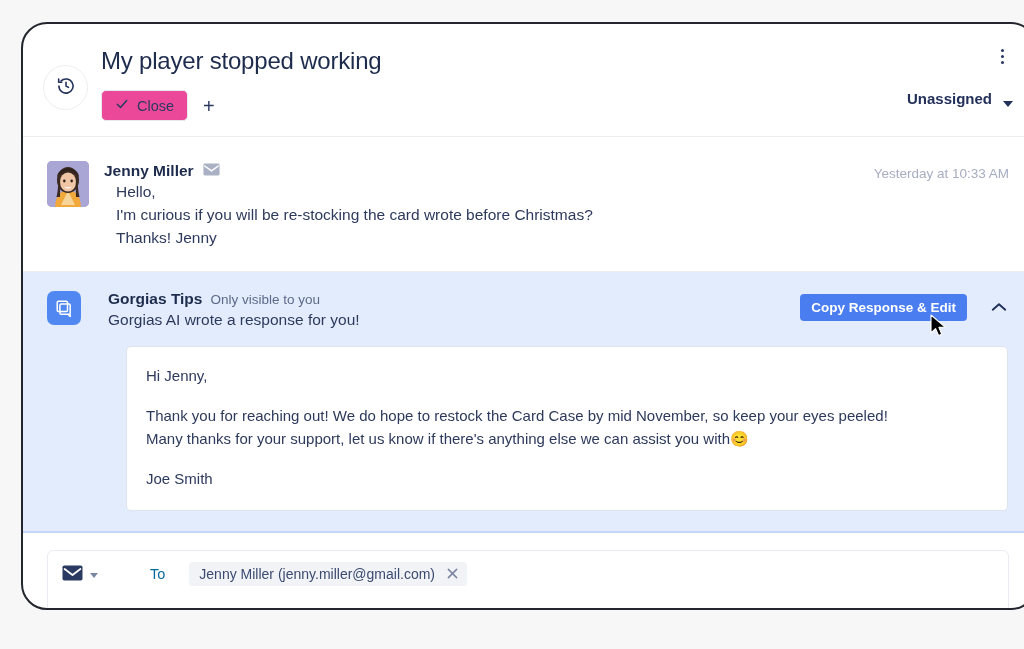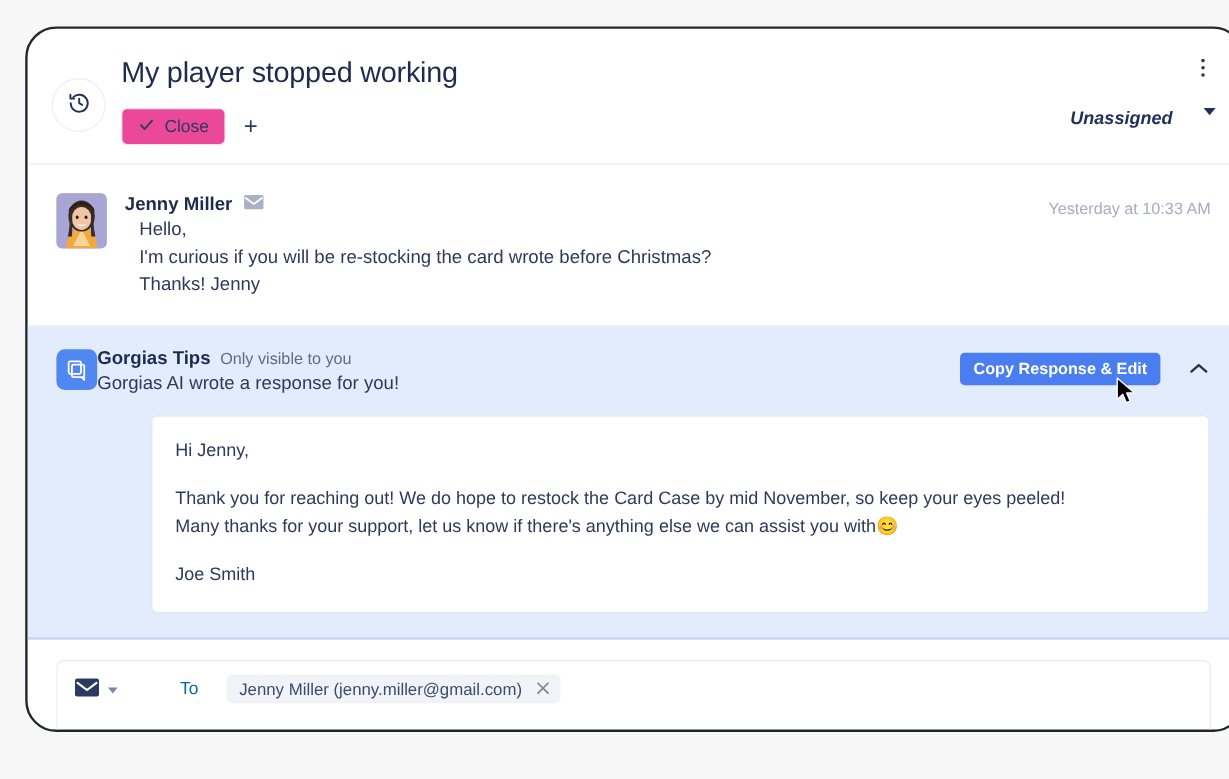--- a/index.html
+++ b/index.html
@@ -113,24 +113,23 @@
     width: 3px;
     height: 3px;
     border-radius: 50%;
     background: #2b3a60;
   }
   .assignee {
     position: absolute;
     right: 22px;
     top: 66px;
     display: flex;
-    align-items: flex-start;
-    gap: 26px;
-    cursor: pointer;
-    font-style: italic;
+    align-items: flex-end;
+    gap: 11px;
+    cursor: pointer;
   }
   .assignee-label {
     font-size: 15px;
     color: #22305a;
     font-weight: 700;
   }
   .caret-down {
     width: 0; height: 0;
     border-left: 5px solid transparent;
     border-right: 5px solid transparent;
@@ -182,21 +181,21 @@
 
   
   .tips-panel {
     background: #e3ecfd;
     border-bottom: 2px solid #c5d6f7;
     padding: 18px 26px 20px 24px;
     position: relative;
   }
   .tips-head {
     display: flex;
-    gap: 0;
+    gap: 27px;
     align-items: flex-start;
   }
   .tips-icon {
     width: 34px; height: 34px;
     flex: 0 0 34px;
     border-radius: 7px;
     background: #5087f0;
     display: flex;
     align-items: center;
     justify-content: center;

